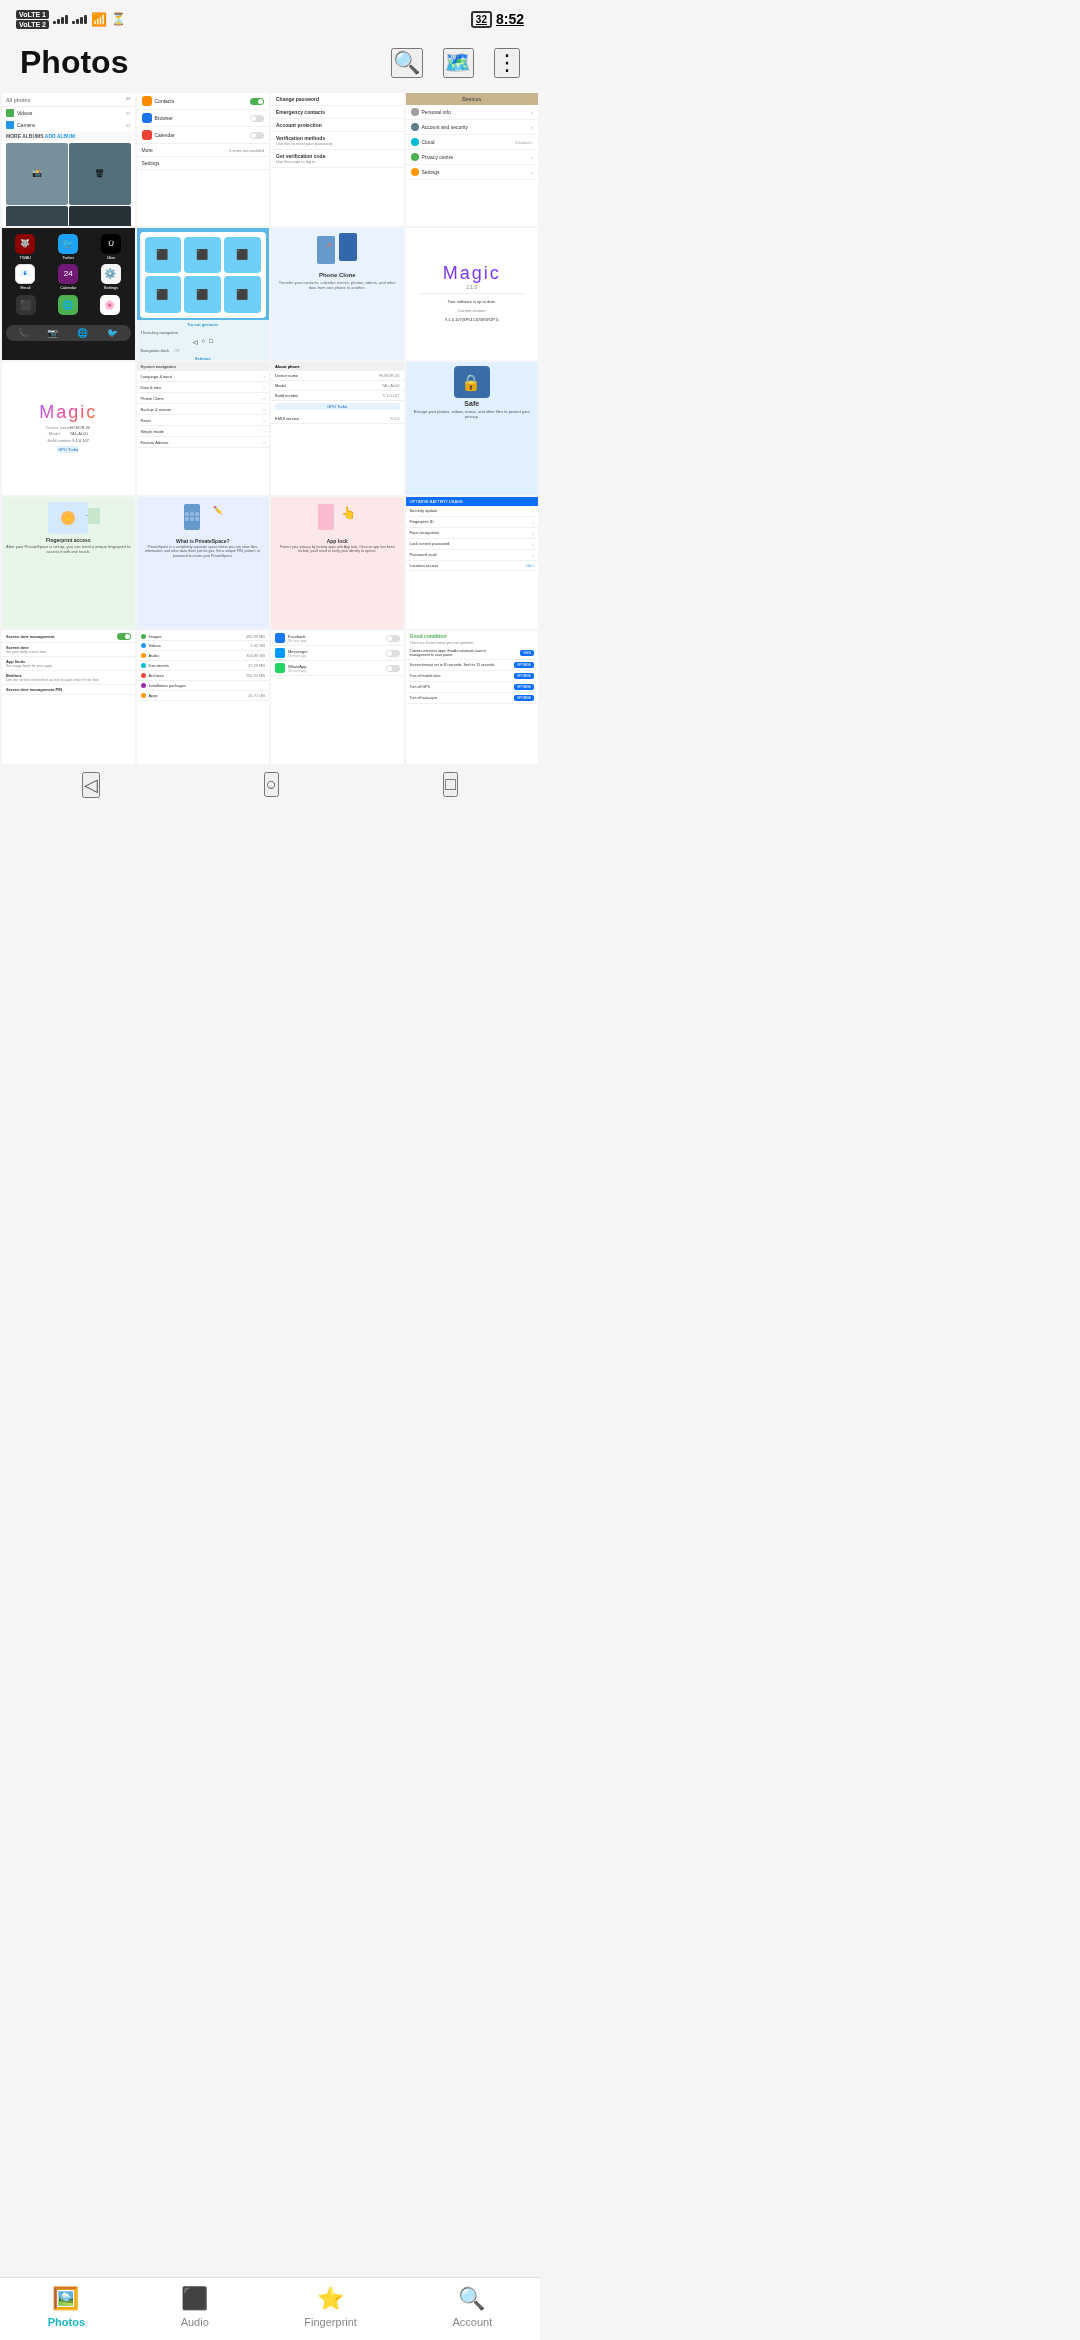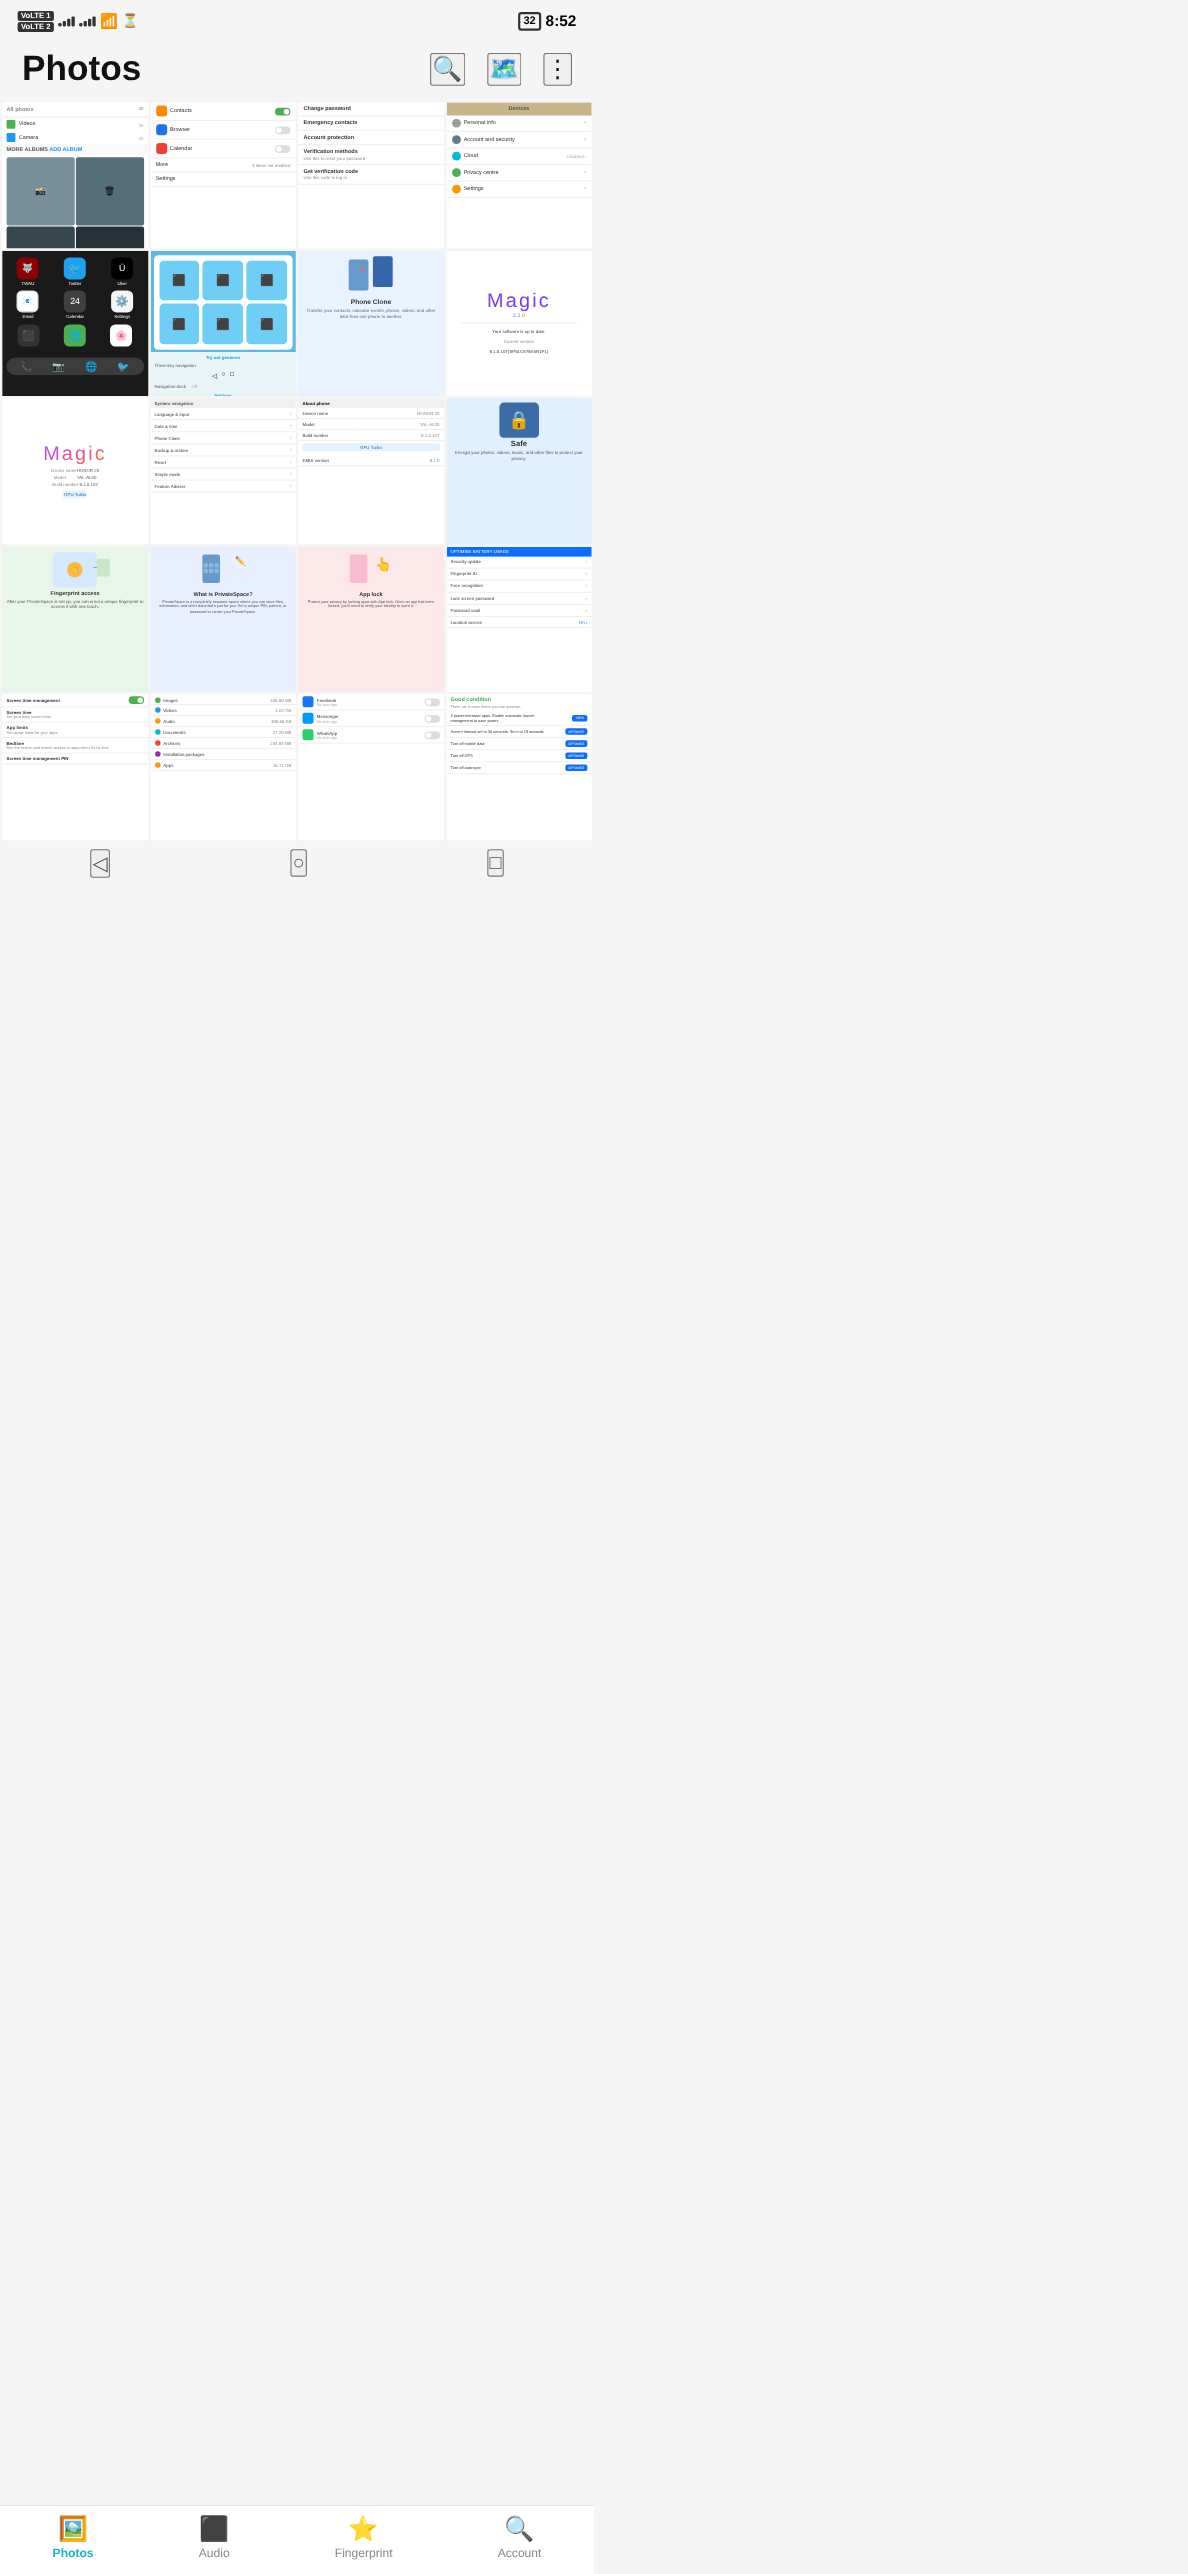--- a/index.html
+++ b/index.html
@@ -14,21 +14,21 @@
     
     .status-bar {
       background: #f5f5f5;
       display: flex;
       justify-content: space-between;
       align-items: center;
       padding: 6px 16px 4px;
       height: 36px;
     }
     .status-left { display: flex; align-items: center; gap: 4px; font-size: 10px; font-weight: 600; }
-    .status-right { display: flex; align-items: center; gap: 4px; font-size: 14px; font-weight: 700; }
+    .status-right { display: flex; align-items: center; gap: 4px; font-size: 14px; font-weight: 700; text-decoration: underline; }
     .volte-badge {
       background: #333;
       color: white;
       font-size: 7px;
       font-weight: 700;
       padding: 1px 3px;
       border-radius: 2px;
     }
     .signal-bars { display: flex; align-items: flex-end; gap: 1px; }
     .signal-bars span { background: #333; display: block; width: 3px; border-radius: 1px; }
@@ -430,21 +430,21 @@
           </div>
           <div class="app-icon-sm">
             <div class="icon-circle" style="background:#000000; color:white; font-size:8px;">Ü</div>
             <span class="icon-label">Uber</span>
           </div>
           <div class="app-icon-sm">
             <div class="icon-circle" style="background:#fff; border:1px solid #ddd; font-size:8px; color:#333;">📧</div>
             <span class="icon-label">Email</span>
           </div>
           <div class="app-icon-sm">
-            <div class="icon-circle" style="background:#404040; color:white; font-size:8px; padding:1px;">24</div>
+            <div class="icon-circle" style="background:#701a75; color:white; font-size:8px; padding:1px;">24</div>
             <span class="icon-label">Calendar</span>
           </div>
           <div class="app-icon-sm">
             <div class="icon-circle" style="background:#f5f5f5; font-size:10px;">⚙️</div>
             <span class="icon-label">Settings</span>
           </div>
         </div>
         <div style="display:grid; grid-template-columns: repeat(3,1fr); gap:2px; padding: 2px 4px;">
           <div class="app-icon-sm">
               <div class="icon-circle" style="background:#333; font-size:9px;">⬛</div>

